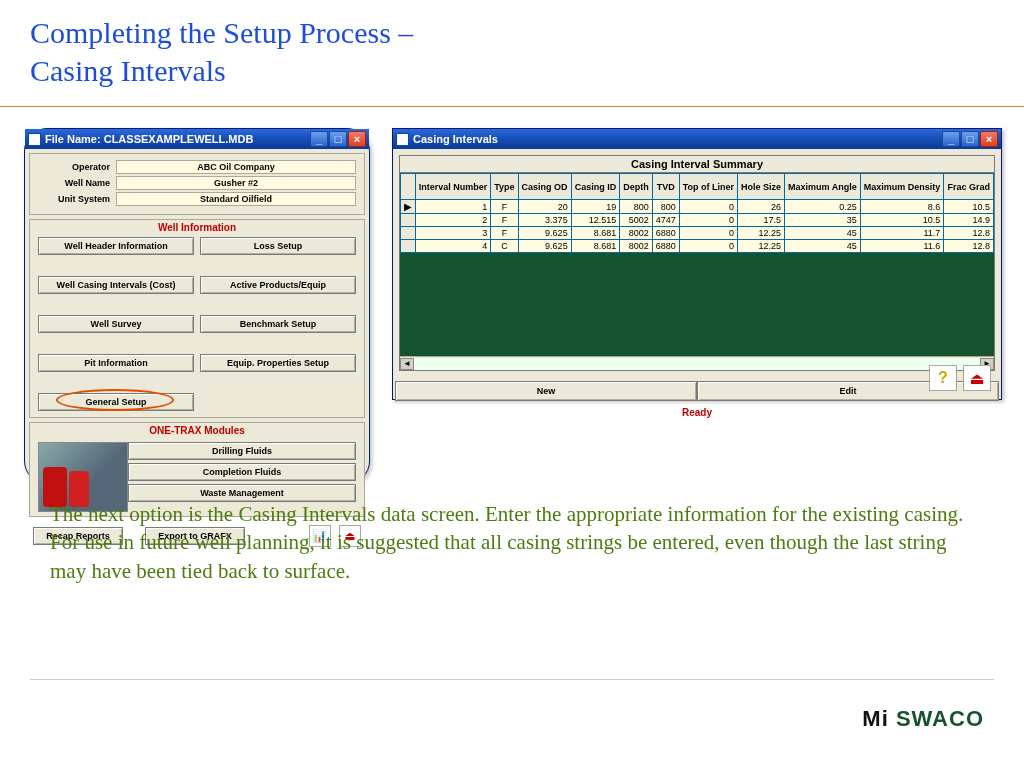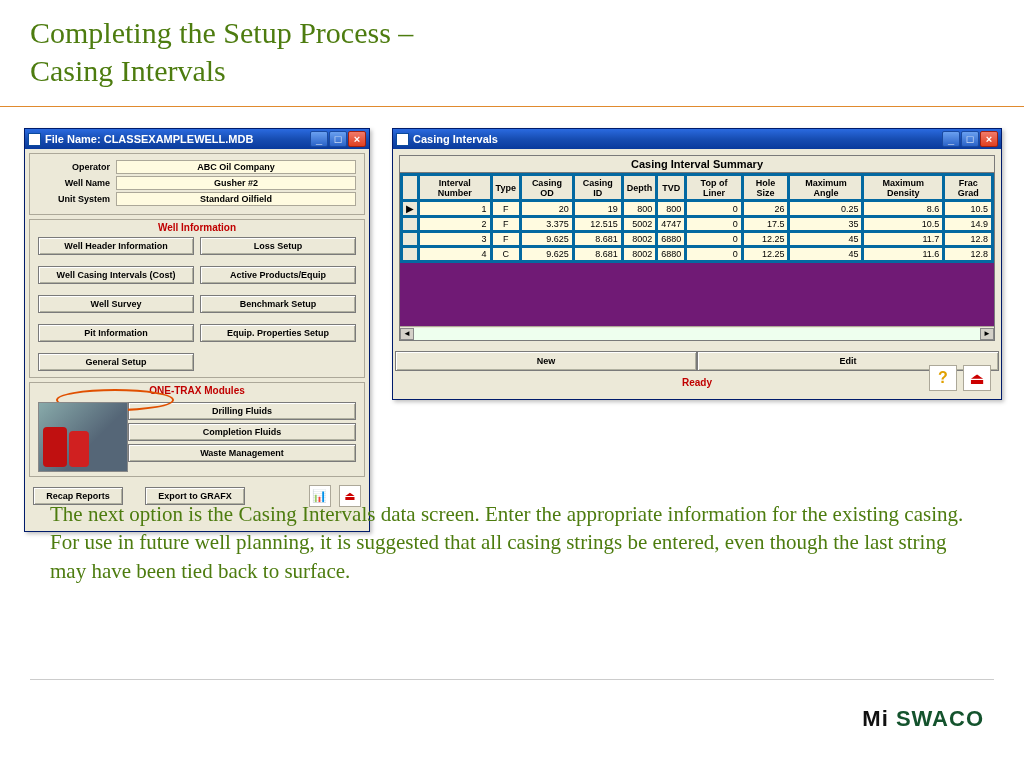--- a/index.html
+++ b/index.html
@@ -11,21 +11,21 @@
     height: 768px;
     position: relative;
     overflow: hidden;
   }
   .slide-title {
     position: absolute;
     top: 14px;
     left: 30px;
     font-family: Georgia, 'Times New Roman', serif;
     font-size: 30px;
-    color: #4d7c0f;
+    color: #1d4ed8;
     line-height: 1.25;
   }
   .hr-orange { position: absolute; top: 106px; left: 0; right: 0; height: 1px; background: #e08a2e; }
   .hr-bottom { position: absolute; bottom: 88px; left: 30px; right: 30px; height: 1px; background: #ccc; }
   .logo { position: absolute; bottom: 36px; right: 40px; font-size: 12px; }
   .logo .mi { font-weight: 900; color: #111; font-size: 22px; letter-spacing: 1px; }
   .logo .sw { font-weight: 900; color: #14532d; font-size: 22px; letter-spacing: 1px; }
 
   
   .win {
@@ -46,46 +46,46 @@
     font-size: 11px;
   }
   .titlebar .icon-sq { width: 13px; height: 13px; background: #fff; margin-right: 4px; display:inline-block; border:1px solid #0b4a9c;}
   .titlebar .title-txt { flex: 1; white-space: nowrap; overflow: hidden; }
   .win-btns { display: flex; gap: 1px; }
   .win-btn { width: 18px; height: 16px; border-radius: 2px; display:flex;align-items:center;justify-content:center;font-size:11px;font-weight:bold;}
   .btn-min,.btn-max { background: linear-gradient(to bottom,#6aa0f0,#2a63c8); color:#fff; border:1px solid #1a4aa0;}
   .btn-close { background: linear-gradient(to bottom,#f07a6a,#e04020); color:#fff; border:1px solid #a02010;}
 
   
-  .win-left { top: 128px; left: 24px; width: 346px; height: 404px; }
+  .win-left { top: 128px; left: 24px; width: 346px; height: 356px; border-radius: 23px; }
   .panel { margin: 4px; border: 1px solid #aca899; background: #ece9d8; }
   .info-grid { padding: 6px 8px; }
   .info-row { display:flex; align-items:center; margin-bottom: 2px; }
   .info-label { width: 78px; text-align: right; font-weight: bold; font-size: 9px; padding-right: 6px;}
   .info-val { flex:1; background: #fffbe0; border:1px solid #aca899; padding: 1px 4px; text-align:center; font-size: 9px; font-weight:bold;}
   .section-title { color:#c00000; font-weight:bold; font-size:10px; text-align:center; padding: 2px 0; }
-  .btn-grid { display:grid; grid-template-columns: 1fr 1fr; gap: 11px 6px; padding: 2px 8px 6px 8px; }
+  .btn-grid { display:grid; grid-template-columns: 1fr 1fr; gap: 21px 6px; padding: 2px 8px 6px 8px; }
   .xp-btn { background:#ece9d8; border:1px solid #7a7a7a; padding: 3px 2px; font-size:9px; text-align:center; cursor:pointer; font-weight:bold; box-shadow: inset 1px 1px 0 #fff, inset -1px -1px 0 #b0b0a0;}
   .xp-btn.highlight { position: relative; }
   .circle-mark { position:absolute; border: 2px solid #e05000; border-radius: 50%; width: 118px; height: 22px; left: 31px; top: 260px; pointer-events:none; }
   .mods-panel { display:flex; padding:4px 8px; align-items:stretch;}
   .mods-img { width: 90px; height: 70px; background: linear-gradient(135deg,#8aa 0%, #567 60%); border:1px solid #888; position:relative; overflow:hidden;}
   .mods-img::before{content:"";position:absolute;left:4px;bottom:4px;width:24px;height:40px;background:#c01010;border-radius:4px;}
   .mods-img::after{content:"";position:absolute;left:30px;bottom:4px;width:20px;height:36px;background:#d02020;border-radius:4px;}
   .mods-btns { flex:1; display:flex; flex-direction:column; gap:3px;}
   .bottom-row { display:flex; gap:22px; padding:4px 8px; align-items:center;}
   .mini-icons { display:flex; gap:8px; margin-left:auto;}
   .mini-icon { width:22px; height:22px; border:1px solid #aca899; background:#fff; display:flex; align-items:center;justify-content:center;font-size:12px;}
 
   
   .win-right { top: 128px; left: 392px; width: 610px; height: 272px; }
-  .grid-wrap { margin: 6px; border:1px solid #7a7a7a; background:#701a75; height: 186px; position:relative; overflow:hidden;}
+  .grid-wrap { margin: 6px; border:1px solid #7a7a7a; background:#14532d; height: 216px; position:relative; overflow:hidden;}
   .grid-title { text-align:center; font-weight:bold; font-size:11px; padding:2px 0; background:#ece9d8; border-bottom:1px solid #7a7a7a;}
   table.grid { border-collapse: collapse; width: 100%; font-size: 9px; }
-  table.grid th, table.grid td { border: 3px solid #0369a1; padding: 1px 3px; background: #fffbe0; }
+  table.grid th, table.grid td { border: 1px solid #0369a1; padding: 1px 3px; background: #fffbe0; }
   table.grid th { background: #ece9d8; font-weight: bold; text-align:center; vertical-align:middle; height:26px;}
   table.grid td { text-align: right; }
   table.grid td.rowhdr { background:#ece9d8; width:14px;}
   .row-arrow { font-size: 10px; }
   .grid-hscroll { position:absolute; bottom:0; left:0; right:0; height:14px; background:#ece9d8; border-top:1px solid #aca899; display:flex; align-items:center;}
   .scroll-btn{width:14px;height:12px;background:#d4d0c8;border:1px solid #888;display:flex;align-items:center;justify-content:center;font-size:8px;}
   .scroll-track{flex:1;height:12px;background:#efe;}
   .ctrl-row { display:flex; gap: 0; padding: 4px 2px; }
   .ctrl-row .xp-btn { flex:1; padding:4px;}
   .status-row { text-align:center; color:#c00000; font-weight:bold; font-size:10px; padding:2px; }

